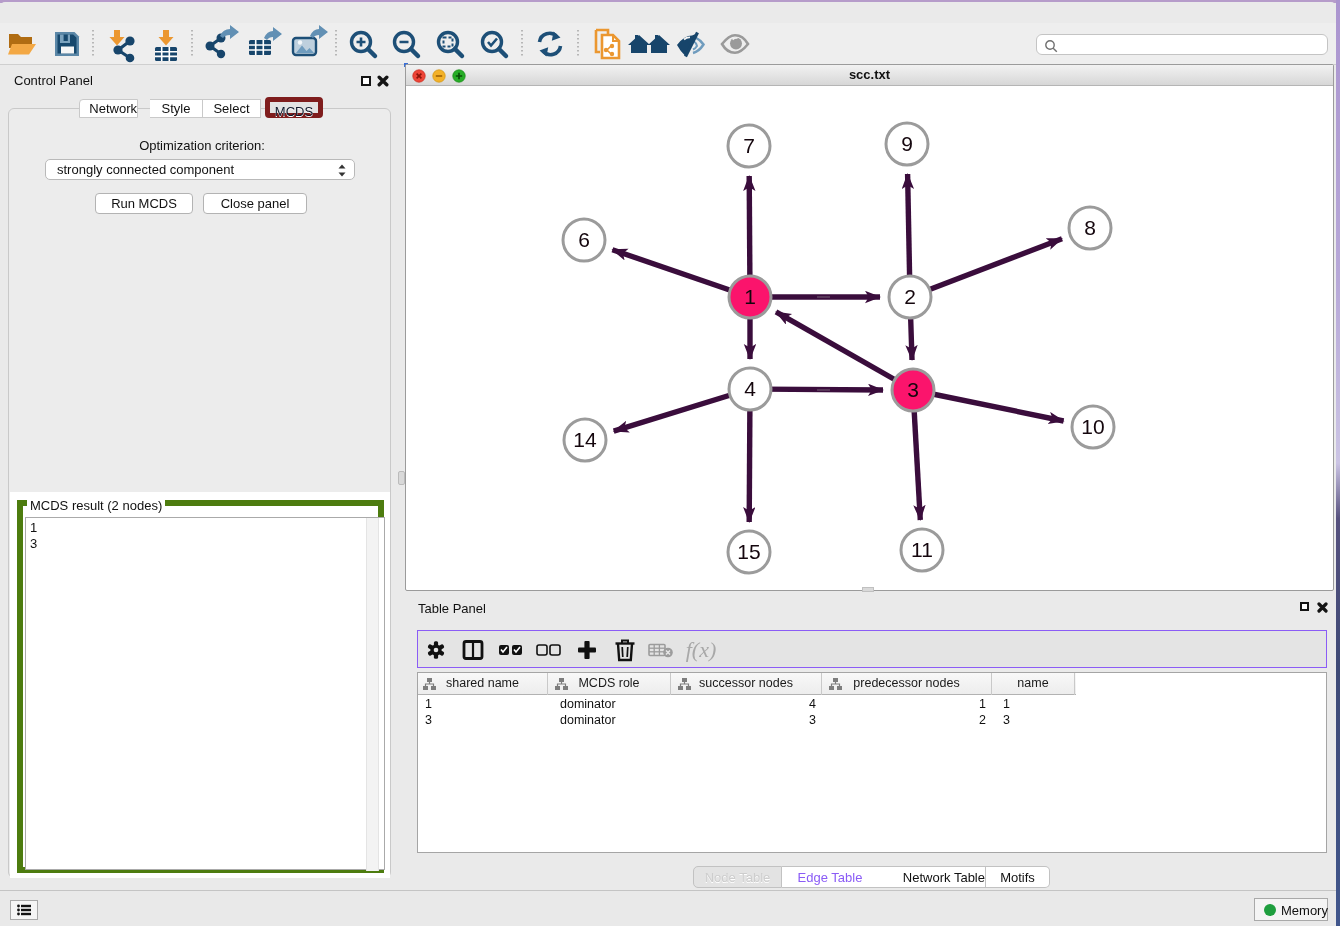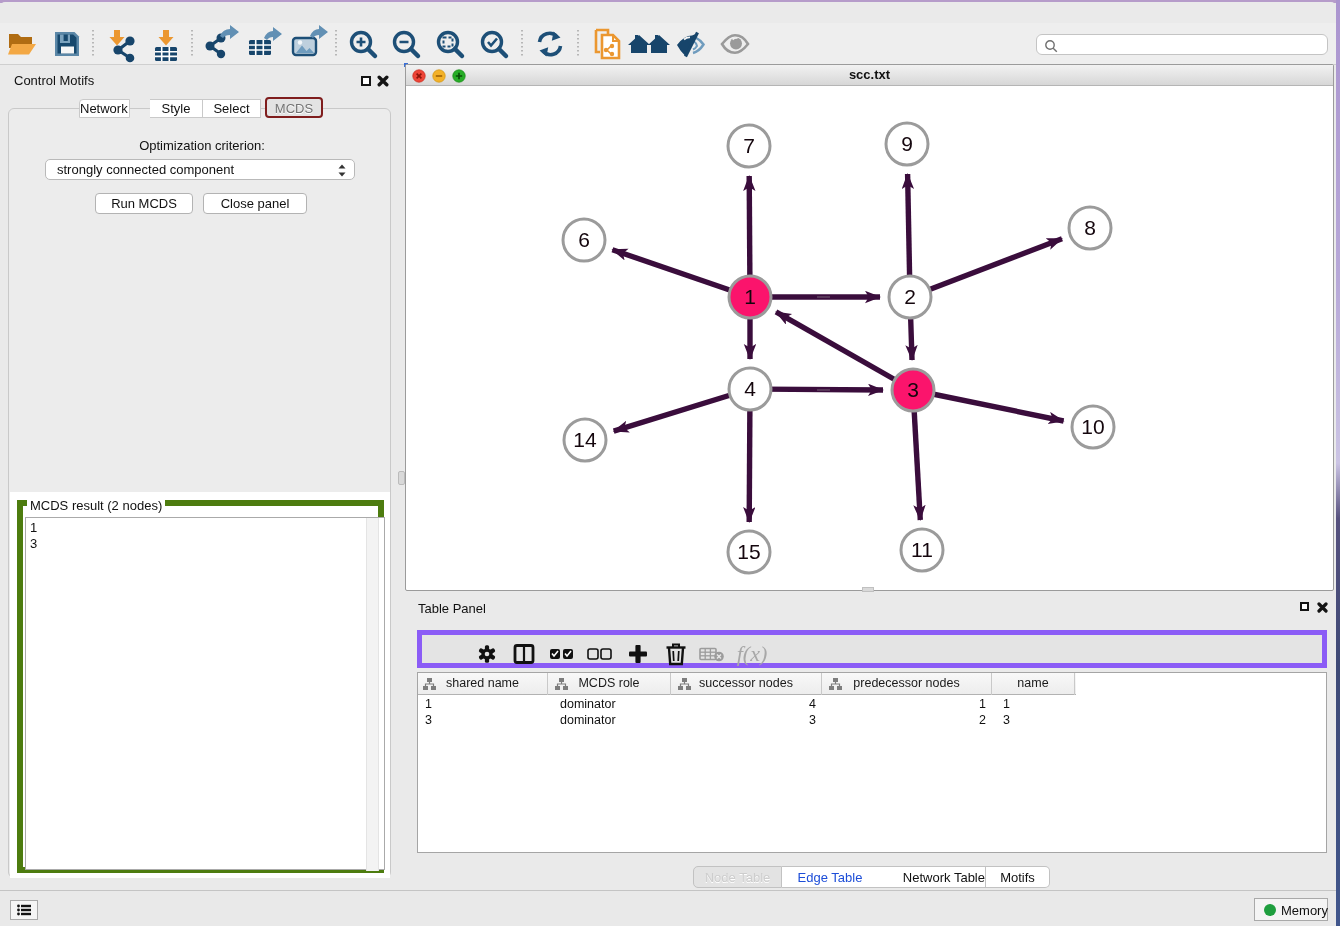--- a/index.html
+++ b/index.html
@@ -160,33 +160,33 @@
   </svg>
   </div>
 
   <div class="abs" style="left:1036px;top:32px;width:292px;height:21px;background:#ffffff;border:1px solid #c4c4c4;border-radius:6px;">
     <svg class="abs" style="left:7px;top:4px;" width="14" height="14" viewBox="0 0 14 14">
         <circle cx="6" cy="6" r="4.2" fill="none" stroke="#6f6f6f" stroke-width="1.4"></circle>
         <line x1="9.2" y1="9.2" x2="12.8" y2="12.8" stroke="#6f6f6f" stroke-width="1.4"></line>
       </svg>
   </div>
 
-  <div class="abs" style="left:14px;top:71px;font-size:13px;color:#111;">Control Motifs</div>
+  <div class="abs" style="left:14px;top:71px;font-size:13px;color:#111;">Control Panel</div>
   <div class="abs" style="left:361px;top:74px;width:10px;height:10px;border:2px solid #141414;background:#fff;"></div>
   <svg class="abs" style="left:377px;top:73px;" width="12" height="12" viewBox="0 0 12 12">
       <path d="M2.2,2.2 L9.8,9.8 M9.8,2.2 L2.2,9.8" stroke="#141414" stroke-width="3.4" stroke-linecap="round"></path>
     </svg>
 
   <div class="abs" style="left:8px;top:106px;width:383px;height:770px;background:#ececec;border:1px solid #c9c9c9;border-radius:6px;"></div>
 
   <div class="abs" id="cp-tabs" style="left:79px;top:97px;height:19px;">
-    <div class="abs" style="left:0;top:0;width:51px;height:19px;background:#fff;border:1px solid #c9c9c9;border-radius:4px 0 0 0;text-align:left;font-size:13px;line-height:18px;color:#111;">Network</div>
+    <div class="abs" style="left:0;top:0;width:59px;height:19px;background:#fff;border:1px solid #c9c9c9;border-radius:4px 0 0 0;text-align:right;font-size:13px;line-height:18px;color:#111;">Network</div>
     <div class="abs" style="left:71px;top:0;width:53px;height:19px;background:#fff;border:1px solid #c9c9c9;border-left:none;text-align:center;font-size:13px;line-height:18px;color:#111;">Style</div>
     <div class="abs" style="left:124px;top:0;width:58px;height:19px;background:#fff;border:1px solid #c9c9c9;border-left:none;text-align:center;font-size:13px;line-height:18px;color:#111;">Select</div>
-    <div class="abs" style="left:186px;top:-2px;width:58px;height:21px;background:#e3e3e3;border:2px solid #7f1d1d;border-radius:4px;text-align:center;font-size:13px;line-height:20px;color:#737373;text-shadow:0 1px 0 #ffffff;">MCDS</div>
+    <div class="abs" style="left:186px;top:-2px;width:58px;height:21px;background:#e3e3e3;border:5px solid #7f1d1d;border-radius:4px;text-align:center;font-size:13px;line-height:20px;color:#0f172a;text-shadow:0 1px 0 #ffffff;">MCDS</div>
   </div>
 
   <div class="abs" style="left:2px;top:136px;width:400px;text-align:center;font-size:13px;color:#111;">Optimization criterion:</div>
 
   <div class="abs" style="left:45px;top:157px;width:310px;height:21px;background:#fff;border:1px solid #b9b9b9;border-radius:5px;">
     <div class="abs" style="left:11px;top:2px;font-size:13px;color:#111;">strongly connected component</div>
     <svg class="abs" style="right:7px;top:3px;" width="10" height="15" viewBox="0 0 10 15">
       <path d="M1.5 5.5 L5 1.5 L8.5 5.5 Z" fill="#333"></path>
       <path d="M1.5 9.5 L5 13.5 L8.5 9.5 Z" fill="#333"></path>
     </svg>
@@ -277,21 +277,21 @@
   </div>
 
   <div class="abs" style="left:862px;top:585px;width:12px;height:5px;background:#d9d9d9;border:1px solid #c0c0c0;"></div>
 
   <div class="abs" style="left:418px;top:599px;font-size:13px;color:#111;">Table Panel</div>
   <div class="abs" style="left:1300px;top:600px;width:9px;height:9px;border:2px solid #141414;background:#fff;"></div>
   <svg class="abs" style="left:1317px;top:600px;" width="11" height="11" viewBox="0 0 11 11">
       <path d="M2,2 L9,9 M9,2 L2,9" stroke="#141414" stroke-width="3.2" stroke-linecap="round"></path>
     </svg>
 
-  <div class="abs" id="tp-toolbar" style="left:417px;top:628px;width:910px;height:38px;background:#e4e4e4;border:5px solid #8b5cf6;padding-left:47px;">
+  <div class="abs" id="tp-toolbar" style="left:417px;top:628px;width:910px;height:38px;background:#e4e4e4;border:1px solid #8b5cf6;">
   <svg width="908" height="36" viewBox="2 1 908 36">
 
     <g transform="translate(20,20)">
       <g fill="#111">
         <rect x="-2.1" y="-8.8" width="4.2" height="17.6" rx="1.5"></rect>
         <rect x="-2.1" y="-8.8" width="4.2" height="17.6" rx="1.5" transform="rotate(60)"></rect>
         <rect x="-2.1" y="-8.8" width="4.2" height="17.6" rx="1.5" transform="rotate(-60)"></rect>
         <circle r="5.6"></circle>
       </g>
       <circle r="2.3" fill="#e4e4e4"></circle>
@@ -385,21 +385,21 @@
       <div class="abs" style="left:7px;top:0;line-height:16px;">1<br>3</div>
       <div class="abs" style="left:142px;top:0;line-height:16px;">dominator<br>dominator</div>
       <div class="abs" style="left:253px;top:0;width:145px;text-align:right;line-height:16px;">4<br>3</div>
       <div class="abs" style="left:404px;top:0;width:164px;text-align:right;line-height:16px;">1<br>2</div>
       <div class="abs" style="left:585px;top:0;line-height:16px;">1<br>3</div>
     </div>
   </div>
 
   <div class="abs" id="bottom-tabs" style="left:693px;top:864px;height:22px;font-size:13px;">
     <div class="abs" style="left:0;top:0;width:89px;height:22px;background:#e3e3e3;border:1px solid #c2c2c2;border-radius:5px 0 0 5px;text-align:center;line-height:21px;color:#cdcdcd;text-shadow:0 1px 0 #fff;">Node Table</div>
-    <div class="abs" style="left:89px;top:0;width:97px;height:22px;background:#fff;border:1px solid #c2c2c2;border-left:none;text-align:center;line-height:21px;color:#1d4ed8;">Edge Table</div>
+    <div class="abs" style="left:89px;top:0;width:97px;height:22px;background:#fff;border:1px solid #c2c2c2;border-left:none;text-align:center;line-height:21px;color:#8b5cf6;">Edge Table</div>
     <div class="abs" style="left:180px;top:0;width:113px;height:22px;background:#fff;border:1px solid #c2c2c2;border-left:none;text-align:right;line-height:21px;color:#111;">Network Table</div>
     <div class="abs" style="left:293px;top:0;width:64px;height:22px;background:#fff;border:1px solid #c2c2c2;border-left:none;border-radius:0 5px 5px 0;text-align:center;line-height:21px;color:#111;">Motifs</div>
   </div>
 
   <div class="abs" style="left:0;top:888px;width:1336px;height:36px;background:#e9e9e9;border-top:1px solid #c4c4c4;padding-left:20px;">
     <div class="abs" style="left:10px;top:9px;width:28px;height:20px;background:#f5f5f5;border:1px solid #a9a9a9;">
       <svg class="abs" style="left:6px;top:3px;" width="15" height="12" viewBox="0 0 15 12">
         <circle cx="1.5" cy="2" r="1.4" fill="#111"></circle>
           <rect x="4" y="0.8" width="10" height="2.4" fill="#111"></rect>
         <circle cx="1.5" cy="6" r="1.4" fill="#111"></circle>

